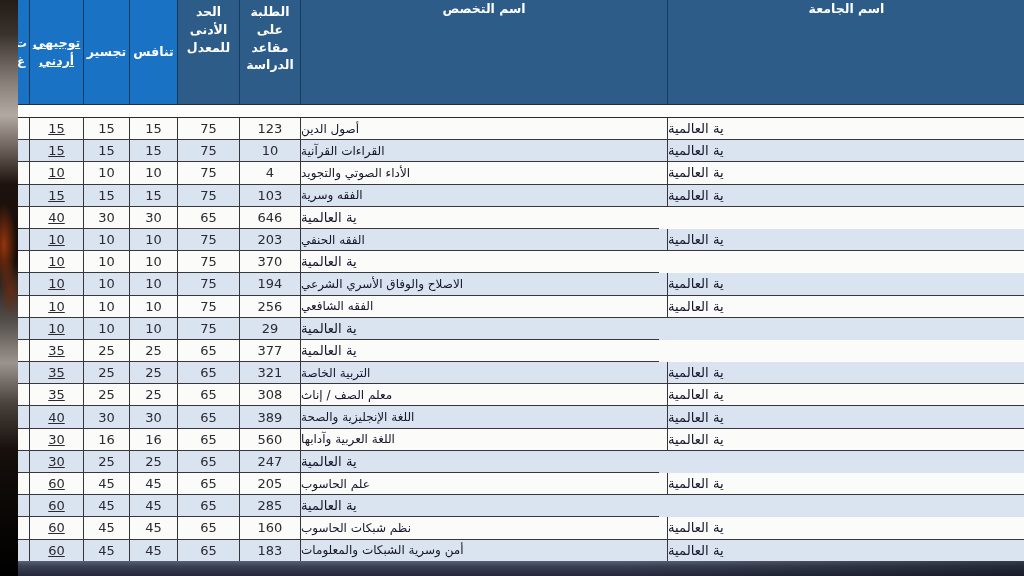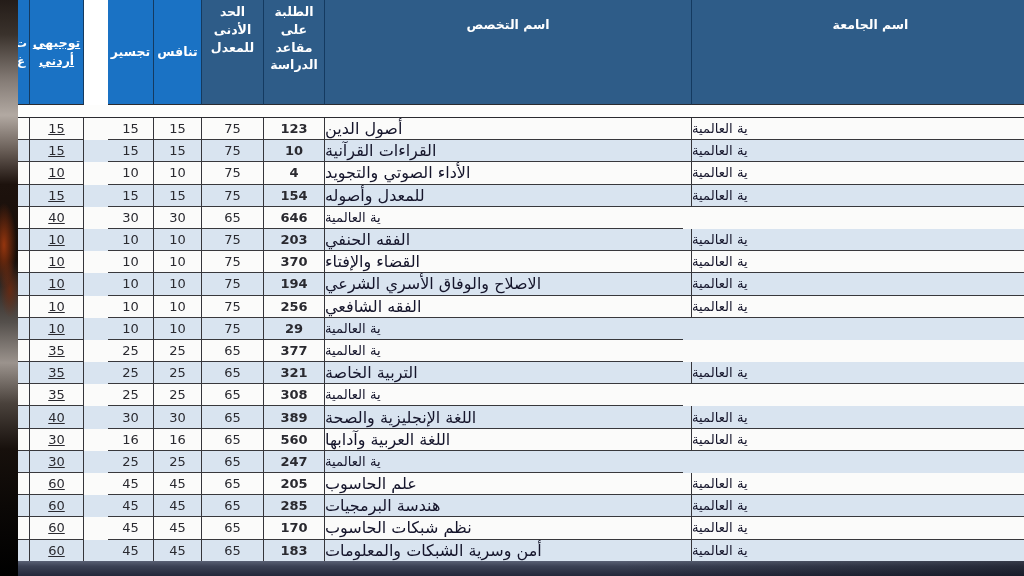--- a/index.html
+++ b/index.html
@@ -24,51 +24,51 @@
   .hrow,.trow{display:flex;}
   .cell{
     box-sizing:border-box;flex:0 0 auto;
     display:flex;align-items:center;justify-content:center;
     border-right:1.5px solid #35353a;
     overflow:hidden;
   }
   
   .c-clip{width:12px;}
   .c-tawjihi{width:54px;text-decoration:underline;}
-  .c-tajsir{width:46px;margin-left:24px;}
+  .c-tajsir{width:46px;}
   .c-tanafus{width:48px;}
   .c-min{width:62px;}
-  .c-seats{width:61px;font-weight:bold;}
+  .c-seats{width:61px;}
   .c-major{width:367px;}
   .c-univ{width:358px;border-right:none;}
   
   .hrow{height:105px;}
   .hrow .cell{
     color:#ffffff;font-weight:bold;text-align:center;
     border-right:1.5px solid #143a60;border-bottom:1.5px solid #2b2b30;
     line-height:1.42;font-size:12.5px;
   }
   .h-bright{background:#1a72c4;}
   .h-dark{background:#2e5c88;}
   .h-top{align-items:flex-start;padding-top:3px;}
-  .h-title{align-items:flex-start;padding-top:16px;font-size:13px;}
+  .h-title{align-items:flex-start;font-size:13px;}
   .h-clip{justify-content:flex-start;padding-left:1px;}
   .h-clip .frag{display:flex;flex-direction:column;line-height:1.5;margin-left:-4px;font-size:12px;}
   
   .gap-row{height:12px;background:#fdfdfc;border-bottom:1.5px solid #2b2b30;}
   
   .trow{height:22.2px;background:#fbfbfa;}
   .trow.alt{background:#d9e4f0;}
   .trow .cell{
     border-bottom:1.5px solid #38383c;
     font-size:13px;color:#2a2a30;
   }
   .trow .c-major{
     justify-content:flex-end;padding-right:10px;
-    color:#15152b;font-size:16px;direction:rtl;white-space:nowrap;
+    color:#15152b;font-size:12px;direction:rtl;white-space:nowrap;
   }
   .trow .c-univ{
     justify-content:flex-end;padding-right:4px;
     color:#15152b;font-size:13.2px;direction:rtl;white-space:nowrap;
   }
   
   .bottom-band{
     position:absolute;left:18px;top:561px;width:1006px;height:15px;z-index:2;
     background:linear-gradient(to bottom,#5a6175 0%,#3b4154 35%,#23283a 100%);
   }
@@ -132,22 +132,22 @@
         <div class="cell c-seats">4</div>
         <div class="cell c-major">الأداء الصوتي والتجويد</div>
         <div class="cell c-univ">ية العالمية</div>
       </div>
       <div class="trow alt">
         <div class="cell c-clip"></div>
         <div class="cell c-tawjihi">15</div>
         <div class="cell c-tajsir">15</div>
         <div class="cell c-tanafus">15</div>
         <div class="cell c-min">75</div>
-        <div class="cell c-seats">154</div>
-        <div class="cell c-major">للمعدل وأصوله</div>
+        <div class="cell c-seats">103</div>
+        <div class="cell c-major">الفقه وسرية</div>
         <div class="cell c-univ">ية العالمية</div>
       </div>
       <div class="trow">
         <div class="cell c-clip"></div>
         <div class="cell c-tawjihi">40</div>
         <div class="cell c-tajsir">30</div>
         <div class="cell c-tanafus">30</div>
         <div class="cell c-min">65</div>
         <div class="cell c-seats">646</div>
         <div class="cell c-univ">ية العالمية</div>
@@ -162,21 +162,20 @@
         <div class="cell c-major">الفقه الحنفي</div>
         <div class="cell c-univ">ية العالمية</div>
       </div>
       <div class="trow">
         <div class="cell c-clip"></div>
         <div class="cell c-tawjihi">10</div>
         <div class="cell c-tajsir">10</div>
         <div class="cell c-tanafus">10</div>
         <div class="cell c-min">75</div>
         <div class="cell c-seats">370</div>
-        <div class="cell c-major">القضاء والإفتاء</div>
         <div class="cell c-univ">ية العالمية</div>
       </div>
       <div class="trow alt">
         <div class="cell c-clip"></div>
         <div class="cell c-tawjihi">10</div>
         <div class="cell c-tajsir">10</div>
         <div class="cell c-tanafus">10</div>
         <div class="cell c-min">75</div>
         <div class="cell c-seats">194</div>
         <div class="cell c-major">الاصلاح والوفاق الأسري الشرعي</div>
@@ -220,20 +219,21 @@
         <div class="cell c-major">التربية الخاصة</div>
         <div class="cell c-univ">ية العالمية</div>
       </div>
       <div class="trow">
         <div class="cell c-clip"></div>
         <div class="cell c-tawjihi">35</div>
         <div class="cell c-tajsir">25</div>
         <div class="cell c-tanafus">25</div>
         <div class="cell c-min">65</div>
         <div class="cell c-seats">308</div>
+        <div class="cell c-major">معلم الصف / إناث</div>
         <div class="cell c-univ">ية العالمية</div>
       </div>
       <div class="trow alt">
         <div class="cell c-clip"></div>
         <div class="cell c-tawjihi">40</div>
         <div class="cell c-tajsir">30</div>
         <div class="cell c-tanafus">30</div>
         <div class="cell c-min">65</div>
         <div class="cell c-seats">389</div>
         <div class="cell c-major">اللغة الإنجليزية والصحة</div>
@@ -268,30 +268,29 @@
         <div class="cell c-major">علم الحاسوب</div>
         <div class="cell c-univ">ية العالمية</div>
       </div>
       <div class="trow alt">
         <div class="cell c-clip"></div>
         <div class="cell c-tawjihi">60</div>
         <div class="cell c-tajsir">45</div>
         <div class="cell c-tanafus">45</div>
         <div class="cell c-min">65</div>
         <div class="cell c-seats">285</div>
-        <div class="cell c-major">هندسة البرمجيات</div>
         <div class="cell c-univ">ية العالمية</div>
       </div>
       <div class="trow">
         <div class="cell c-clip"></div>
         <div class="cell c-tawjihi">60</div>
         <div class="cell c-tajsir">45</div>
         <div class="cell c-tanafus">45</div>
         <div class="cell c-min">65</div>
-        <div class="cell c-seats">170</div>
+        <div class="cell c-seats">160</div>
         <div class="cell c-major">نظم شبكات الحاسوب</div>
         <div class="cell c-univ">ية العالمية</div>
       </div>
       <div class="trow alt">
         <div class="cell c-clip"></div>
         <div class="cell c-tawjihi">60</div>
         <div class="cell c-tajsir">45</div>
         <div class="cell c-tanafus">45</div>
         <div class="cell c-min">65</div>
         <div class="cell c-seats">183</div>

